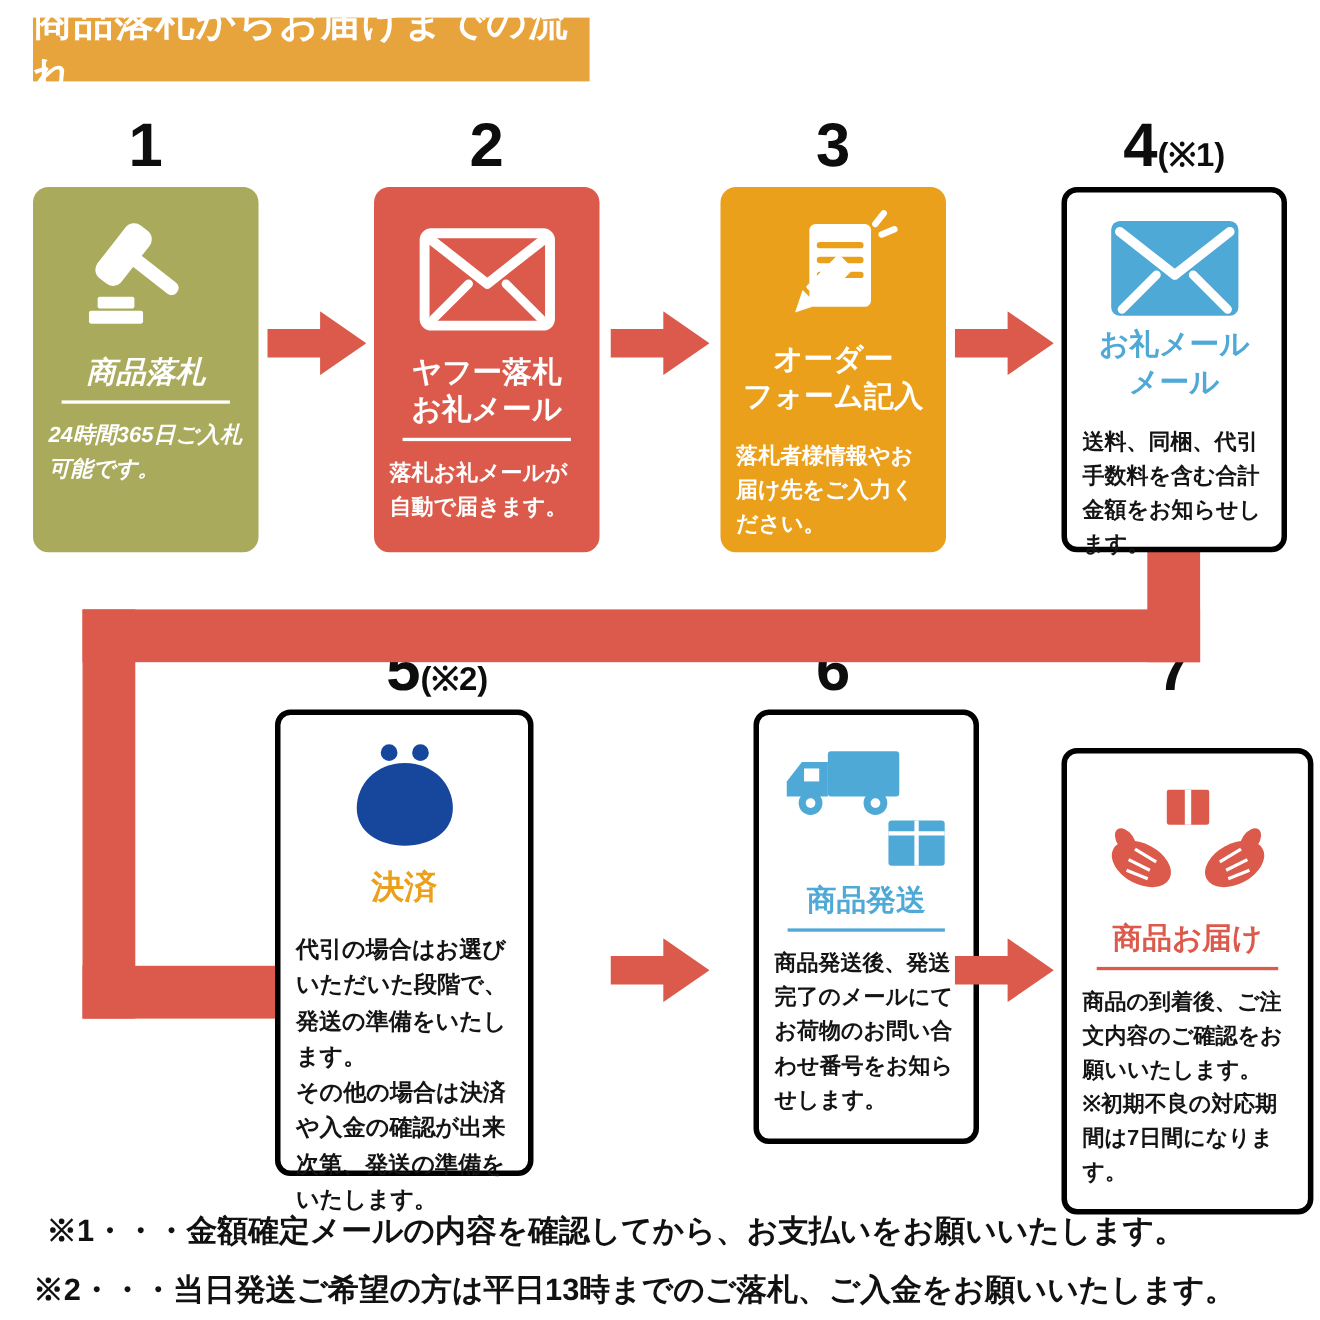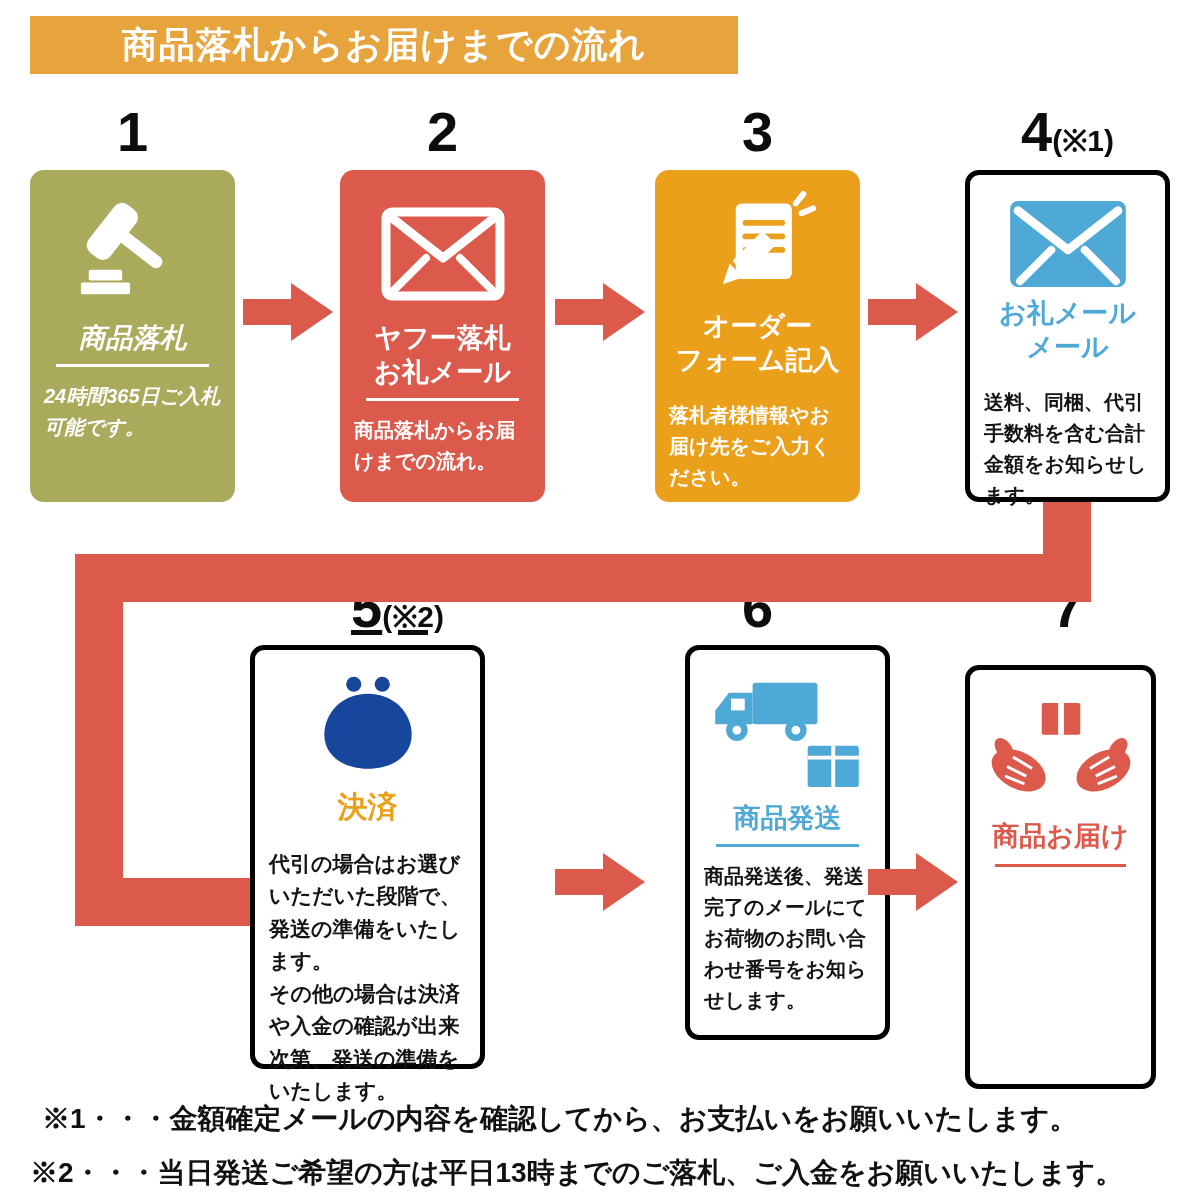--- a/index.html
+++ b/index.html
@@ -1,34 +1,34 @@
 <!DOCTYPE html>
 <html><head>
 <meta charset="utf-8">
 <style>
   * { margin:0; padding:0; box-sizing:border-box; }
   html,body { background:#fff; font-family:"Liberation Sans", sans-serif; }
   .canvas { position:relative; width:1200px; height:1200px; background:#ffffff; overflow:hidden; }
 
   .banner {
-    position:absolute; left:30px; top:16px; width:708px; height:58px;
+    position:absolute; left:30px; top:16px; width:506px; height:58px;
     background:#E8A43C; color:#ffffff; font-size:36px; font-weight:800;
     display:flex; align-items:center; justify-content:center; letter-spacing:1px;
   }
 
   .stepnum {
     position:absolute; text-align:center; font-size:56px; font-weight:800;
     color:#0d0d0d; line-height:1;
   }
   .stepnum .note { font-size:30px; font-weight:800; }
   .n1 { left:30px;  top:104px; width:205px; }
   .n2 { left:340px; top:104px; width:205px; }
   .n3 { left:655px; top:104px; width:205px; }
   .n4 { left:965px; top:104px; width:205px; }
-  .n5 { left:250px; top:580px; width:295px;text-decoration:underline; }
+  .n5 { left:250px; top:580px; width:295px; }
   .n6 { left:655px; top:580px; width:205px; }
   .n7 { left:965px; top:580px; width:205px; }
 
   .card {
     position:absolute; border-radius:14px; display:flex; flex-direction:column;
     align-items:center; padding:18px 14px 12px;
   }
   .icon-box { height:128px; display:flex; align-items:center; justify-content:center; margin-top:2px; }
   .card .title { font-size:27px; font-weight:800; text-align:center; white-space:pre-line; line-height:1.25; margin-top:4px; }
   .card .rule  { height:3px; width:86%; margin-top:8px; }
@@ -43,21 +43,21 @@
   .c1 { left:30px;  top:170px; width:205px; height:332px; background:#A9AA5B;font-style:italic; }
   .c2 { left:340px; top:170px; width:205px; height:332px; background:#DC5A4B; }
   .c3 { left:655px; top:170px; width:205px; height:332px; background:#EBA01C; }
   .c4 { left:965px; top:170px; width:205px; height:332px; border-color:#4FA9D6; }
   .c4 .title { color:#4FA9D6; } .c4 .rule { background:#4FA9D6; }
   .c5 { left:250px; top:645px; width:235px; height:424px; border-color:#EBA01C; }
   .c5 .title { color:#EBA01C; font-size:30px; } .c5 .rule { background:#EBA01C; }
   .c5 .body { font-size:21px; }
   .c6 { left:685px; top:645px; width:205px; height:395px; border-color:#4FA9D6; }
   .c6 .title { color:#4FA9D6; } .c6 .rule { background:#4FA9D6; }
-  .c7 { left:965px; top:665px; width:191px; height:424px; border-color:#DC5A4B;font-family:Liberation Mono, monospace; }
+  .c7 { left:965px; top:680px; width:229px; height:424px; border-color:#DC5A4B; }
   .c7 .title { color:#DC5A4B; } .c7 .rule { background:#DC5A4B; }
 
   .arrow { position:absolute; width:90px; height:58px; }
   .a1 { left:243px; top:283px; }
   .a2 { left:555px; top:283px; }
   .a3 { left:868px; top:283px; }
   .a4 { left:555px; top:853px; }
   .a5 { left:868px; top:853px; }
 
   .conn { position:absolute; background:#DC5A4B; }
@@ -112,21 +112,21 @@
     <div class="icon-box">
       <svg width="130" height="100" viewBox="0 0 130 100">
         <rect x="8" y="8" width="114" height="84" rx="6" fill="none" stroke="#ffffff" stroke-width="9"></rect>
         <path d="M14 14 L65 54 L116 14" fill="none" stroke="#ffffff" stroke-width="9" stroke-linejoin="round" stroke-linecap="round"></path>
         <path d="M16 86 L48 54 M114 86 L82 54" fill="none" stroke="#ffffff" stroke-width="8" stroke-linecap="round"></path>
       </svg>
     </div>
     <div class="title">ヤフー落札
 お礼メール</div>
     <div class="rule"></div>
-    <div class="body">商品落札からお届けまでの流れ。</div>
+    <div class="body">落札お礼メールが自動で届きます。</div>
   </div>
 
   <div class="card solid c3">
     <div class="icon-box">
       <svg width="126" height="116" viewBox="0 0 130 120">
         <rect x="42" y="14" width="58" height="78" rx="6" fill="#ffffff"></rect>
         <g stroke="#EBA01C" stroke-width="6" stroke-linecap="round">
           <line x1="52" y1="34" x2="90" y2="34"></line>
           <line x1="52" y1="48" x2="90" y2="48"></line>
           <line x1="52" y1="62" x2="90" y2="62"></line>
@@ -223,20 +223,22 @@
           <ellipse cx="139" cy="50" rx="13" ry="8" transform="rotate(-55 139 50)"></ellipse>
         </g>
         <g stroke="#ffffff" stroke-width="3" fill="none">
           <path d="M30 58 L50 70 M24 68 L44 78 M22 78 L42 86"></path>
           <path d="M130 58 L110 70 M136 68 L116 78 M138 78 L118 86"></path>
         </g>
       </svg>
     </div>
     <div class="title">商品お届け</div>
     <div class="rule"></div>
+    <div class="body">商品の到着後、ご注文内容のご確認をお願いいたします。
+※初期不良の対応期間は7日間になります。</div>
   </div>
 
   <svg class="arrow a4" viewBox="0 0 90 58">
       <polygon points="0,16 48,16 48,0 90,29 48,58 48,42 0,42" fill="#DC5A4B"></polygon>
     </svg>
   <svg class="arrow a5" viewBox="0 0 90 58">
       <polygon points="0,16 48,16 48,0 90,29 48,58 48,42 0,42" fill="#DC5A4B"></polygon>
     </svg>
 
   <div class="footnote f1">※1・・・金額確定メールの内容を確認してから、お支払いをお願いいたします。</div>

